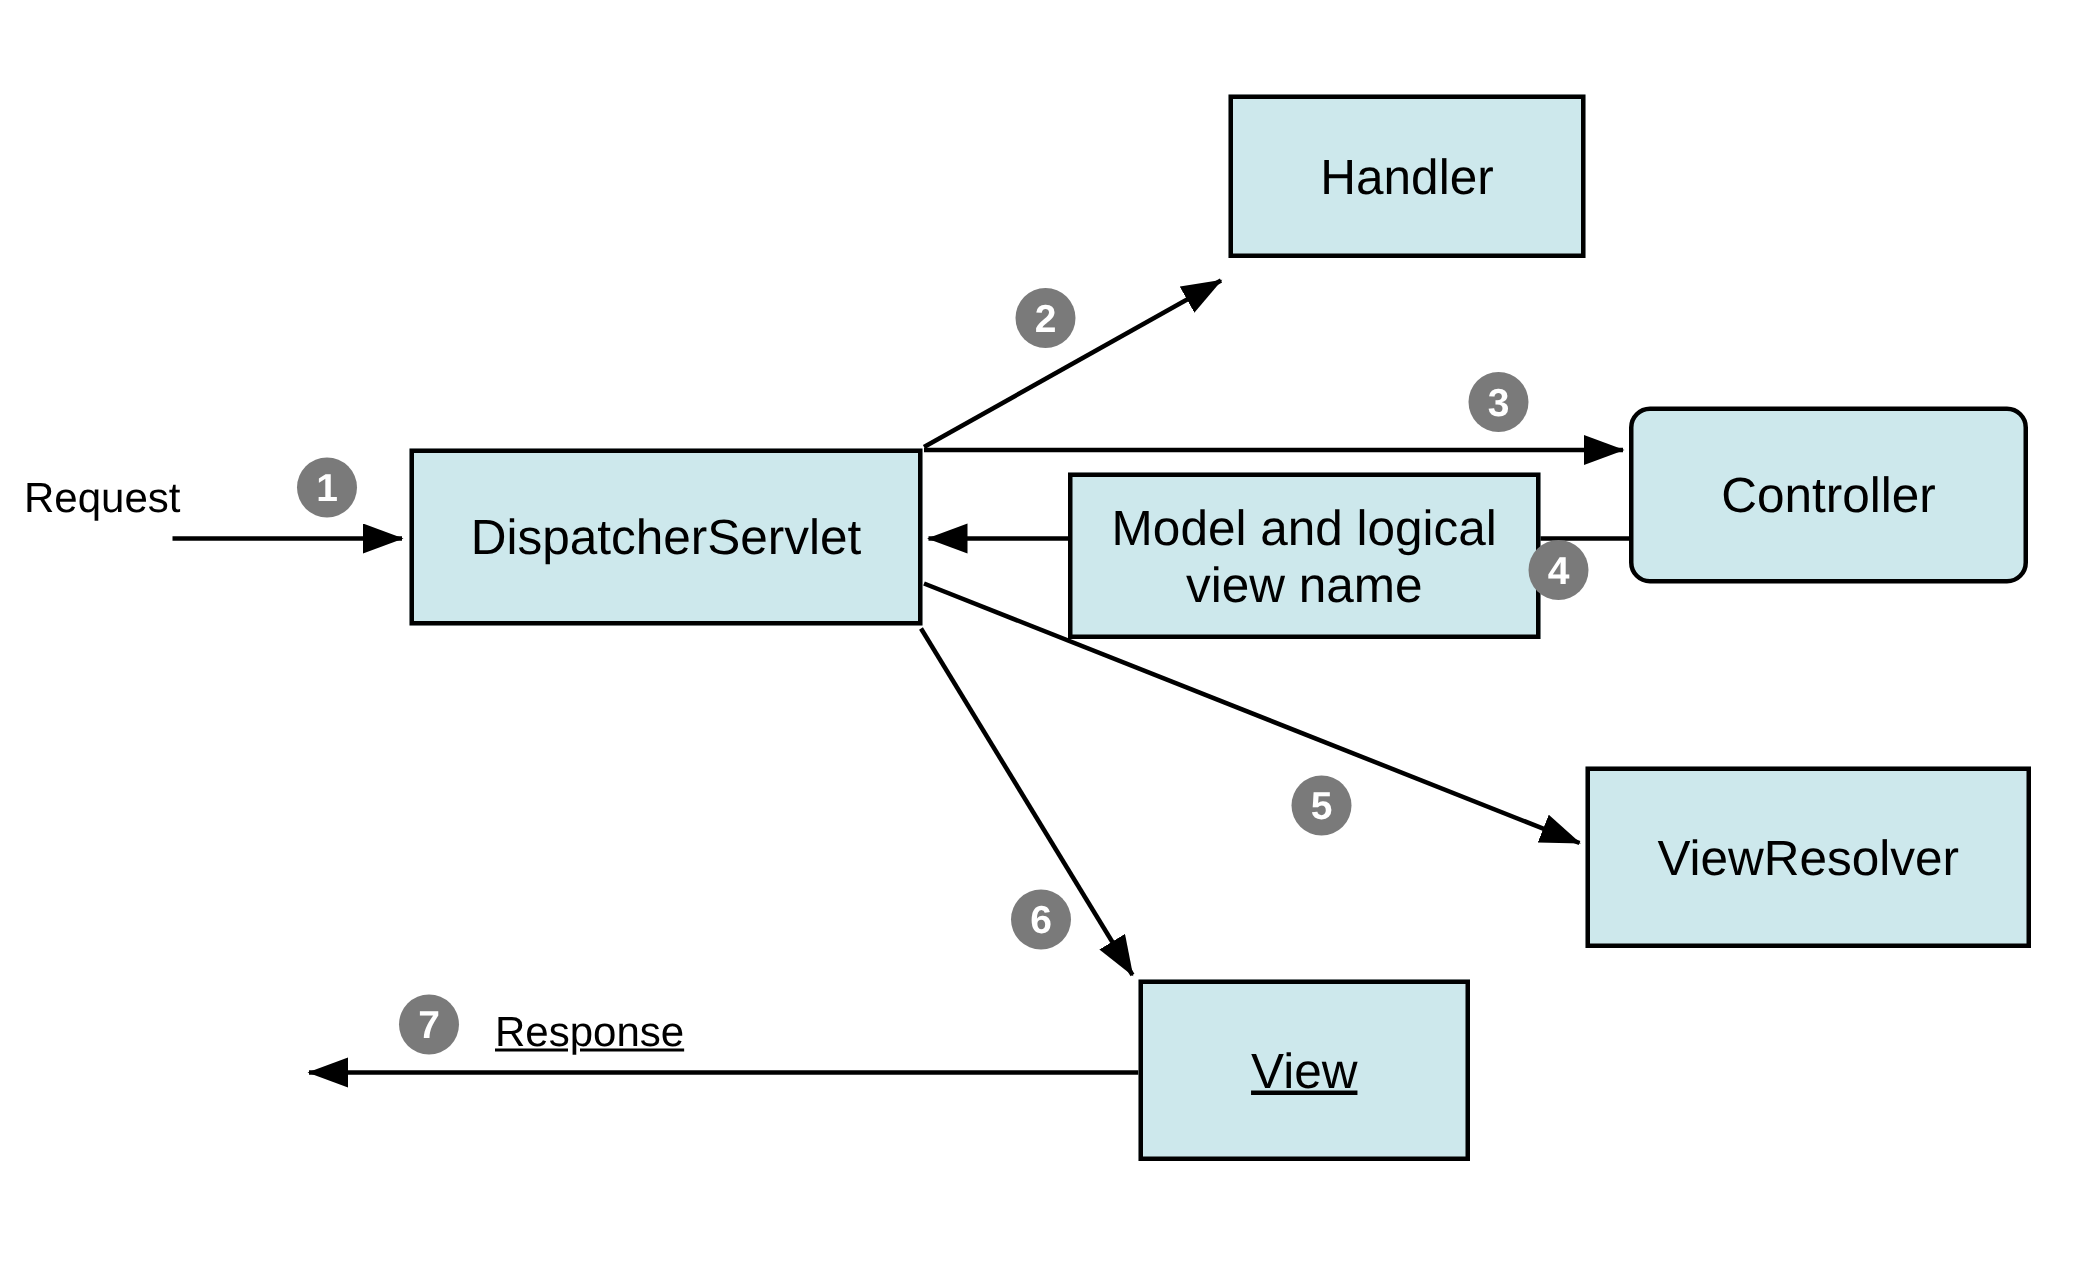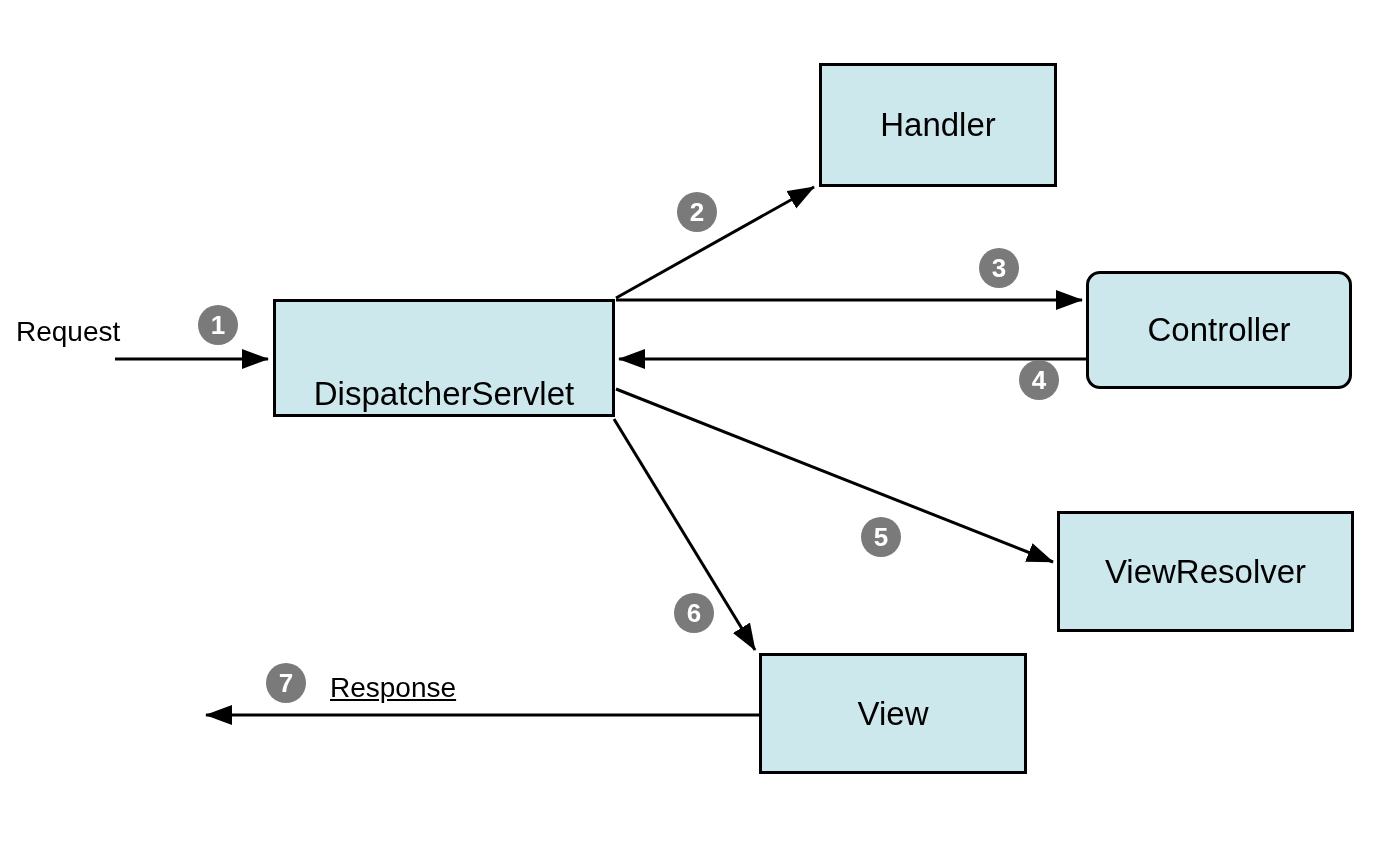--- a/index.html
+++ b/index.html
@@ -64,26 +64,26 @@
     transform: translate(-50%, -50%);
   }
   .flow-label {
     position: absolute;
     z-index: 3;
     color: var(--label-text);
     font-size: 28px;
     white-space: nowrap;
   }
   
-  #node-dispatcher     { left: 273px;  top: 299px; width: 342px; height: 118px; justify-content: flex-end; }
-  #node-handler        { left: 819px;  top: 63px;  width: 238px; height: 124px; }
+  #node-dispatcher     { left: 273px;  top: 299px; width: 342px; height: 118px; }
+  #node-handler        { left: 819px;  top: 63px;  width: 238px; height: 109px; }
   #node-controller     { left: 1086px; top: 271px; width: 266px; height: 118px; border-radius: 14px; }
   #node-model          { left: 712px;  top: 315px; width: 315px; height: 111px; line-height: 38px; }
   #node-view-resolver  { left: 1057px; top: 511px; width: 297px; height: 121px; }
-  #node-view           { left: 759px;  top: 653px; width: 268px; height: 121px; }
+  #node-view           { left: 759px;  top: 653px; width: 221px; height: 121px; text-decoration: underline; }
   
   #badge-1 { left: 218px;  top: 325px; }
   #badge-2 { left: 697px;  top: 212px; }
   #badge-3 { left: 999px;  top: 268px; }
   #badge-4 { left: 1039px; top: 380px; }
   #badge-5 { left: 881px;  top: 537px; }
   #badge-6 { left: 694px;  top: 613px; }
   #badge-7 { left: 286px;  top: 683px; }
   
   #request-label  { left: 16px;  top: 316px; }
@@ -114,20 +114,24 @@
   </div>
 
   <div class="node" id="node-handler">
     <span>Handler</span>
   </div>
 
   <div class="node" id="node-controller">
     <span>Controller</span>
   </div>
 
+  <div class="node" id="node-model">
+    <span>Model and logical</span>
+    <span>view name</span>
+  </div>
 
   <div class="node" id="node-view-resolver">
     <span>ViewResolver</span>
   </div>
 
   <div class="node" id="node-view">
     <span>View</span>
   </div>
 
   <div class="badge" id="badge-1">1</div>

